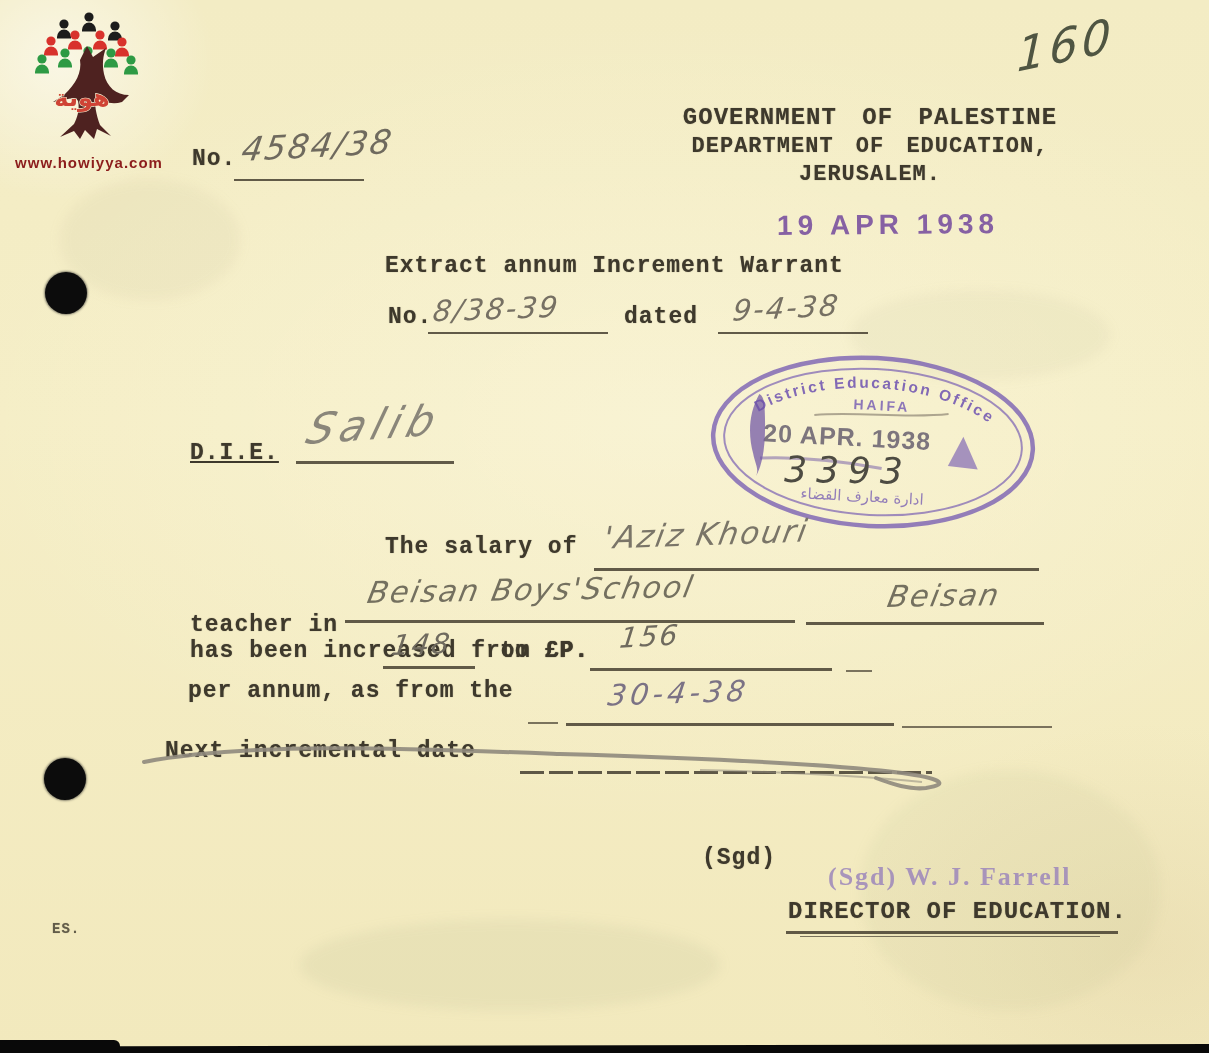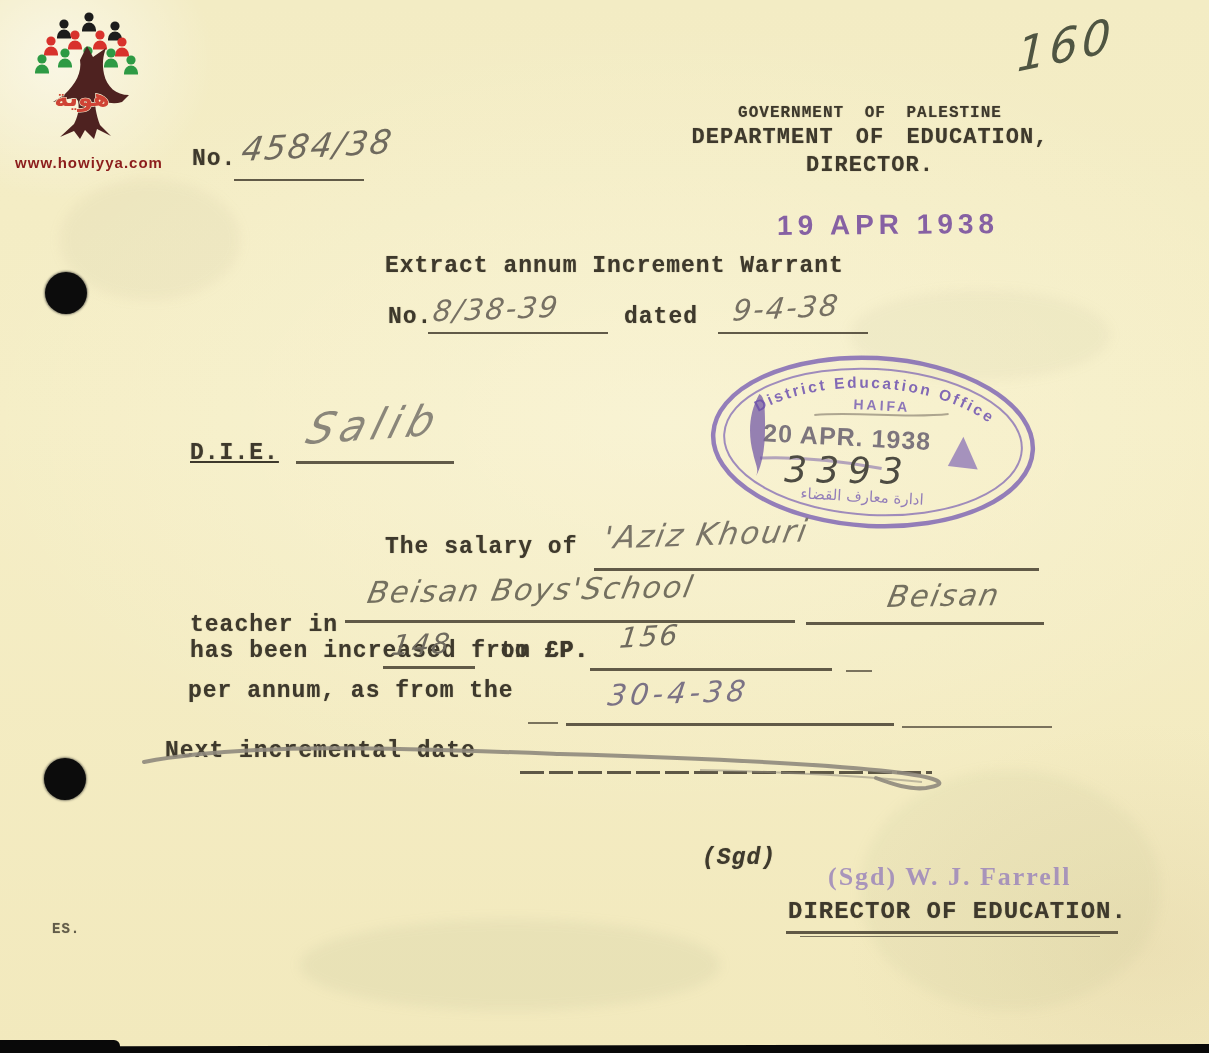--- a/index.html
+++ b/index.html
@@ -80,23 +80,23 @@
       font-family:'Liberation Sans',sans-serif;font-weight:700;font-size:15px;letter-spacing:1px;color:#8c1d1c;">www.howiyya.com</div>
   </div>
 
   <div class="hand" style="left:1016px;top:18px;font-size:46px;color:#4f5542;letter-spacing:4px;transform:rotate(-12deg) skewX(-14deg);">160</div>
 
   <div class="type" style="left:192px;top:146px;">No.</div>
   <div class="hand" style="left:242px;top:126px;font-size:33px;transform:rotate(-3deg) skewX(-12deg);">4584/38</div>
   <div class="uline" style="left:234px;top:179px;width:130px;"></div>
 
   <div style="position:absolute;left:655px;top:104px;width:430px;text-align:center;">
-    <div class="type" style="position:static;font-size:16px;word-spacing:10px;">GOVERNMENT OF PALESTINE</div>
+    <div class="type" style="position:static;font-size:24px;word-spacing:10px;">GOVERNMENT OF PALESTINE</div>
     <div class="type" style="position:static;font-size:22px;word-spacing:8px;margin-top:3px;">DEPARTMENT OF EDUCATION,</div>
-    <div class="type" style="position:static;font-size:22px;margin-top:3px;">DIRECTOR.</div>
+    <div class="type" style="position:static;font-size:22px;margin-top:3px;">JERUSALEM.</div>
   </div>
 
   <div style="position:absolute;left:777px;top:209px;font-family:'Liberation Sans',sans-serif;font-weight:700;
     font-size:28px;letter-spacing:5px;color:#7d55a0;opacity:.92;transform:rotate(-.5deg);">19 APR 1938</div>
 
   <div class="type" style="left:385px;top:253px;">Extract annum Increment Warrant</div>
 
   <div class="type" style="left:388px;top:304px;">No.</div>
   <div class="hand" style="left:433px;top:292px;font-size:29px;transform:rotate(-2deg) skewX(-10deg);color:#767063;">8/38-39</div>
   <div class="uline" style="left:428px;top:332px;width:180px;"></div>
@@ -154,21 +154,21 @@
   <div class="uline soft" style="left:902px;top:726px;width:150px;"></div>
 
   <div class="type" style="left:165px;top:738px;">Next incremental date</div>
   <div style="position:absolute;left:520px;top:771px;width:412px;height:3px;
     background:repeating-linear-gradient(90deg,#433d30 0 24px, rgba(0,0,0,0) 24px 29px);opacity:.85;"></div>
   <svg style="position:absolute;left:140px;top:732px;" width="850" height="72" viewBox="0 0 850 72">
     <path d="M 4 30 C 110 10 260 16 420 22 C 560 26 690 32 762 41 C 798 46 812 52 786 56 C 770 58 752 52 736 46" stroke="#8f8a7d" stroke-width="4" fill="none" stroke-linecap="round" opacity=".9"></path>
     <path d="M 560 38 C 650 40 720 44 782 50" stroke="#8f8a7d" stroke-width="2" fill="none" opacity=".55"></path>
   </svg>
 
-  <div class="type" style="left:702px;top:845px;font-style:italic;">(Sgd)</div>
+  <div class="type" style="left:702px;top:845px;">(Sgd)</div>
   <div style="position:absolute;left:828px;top:862px;font-family:'Liberation Serif',serif;font-weight:700;
     font-size:26px;letter-spacing:2px;color:#9d87bb;opacity:.85;">(Sgd) W. J. Farrell</div>
   <div class="type" style="left:788px;top:898px;font-size:24px;">DIRECTOR OF EDUCATION.</div>
   <div class="uline" style="left:786px;top:931px;width:332px;height:3px;"></div>
   <div class="uline soft" style="left:800px;top:936px;width:300px;height:1px;"></div>
 
   <div class="type" style="left:52px;top:921px;font-size:14px;opacity:.8;">ES.</div>
 
   <div class="hole" style="left:45px;top:272px;"></div>
   <div class="hole" style="left:44px;top:758px;"></div>

